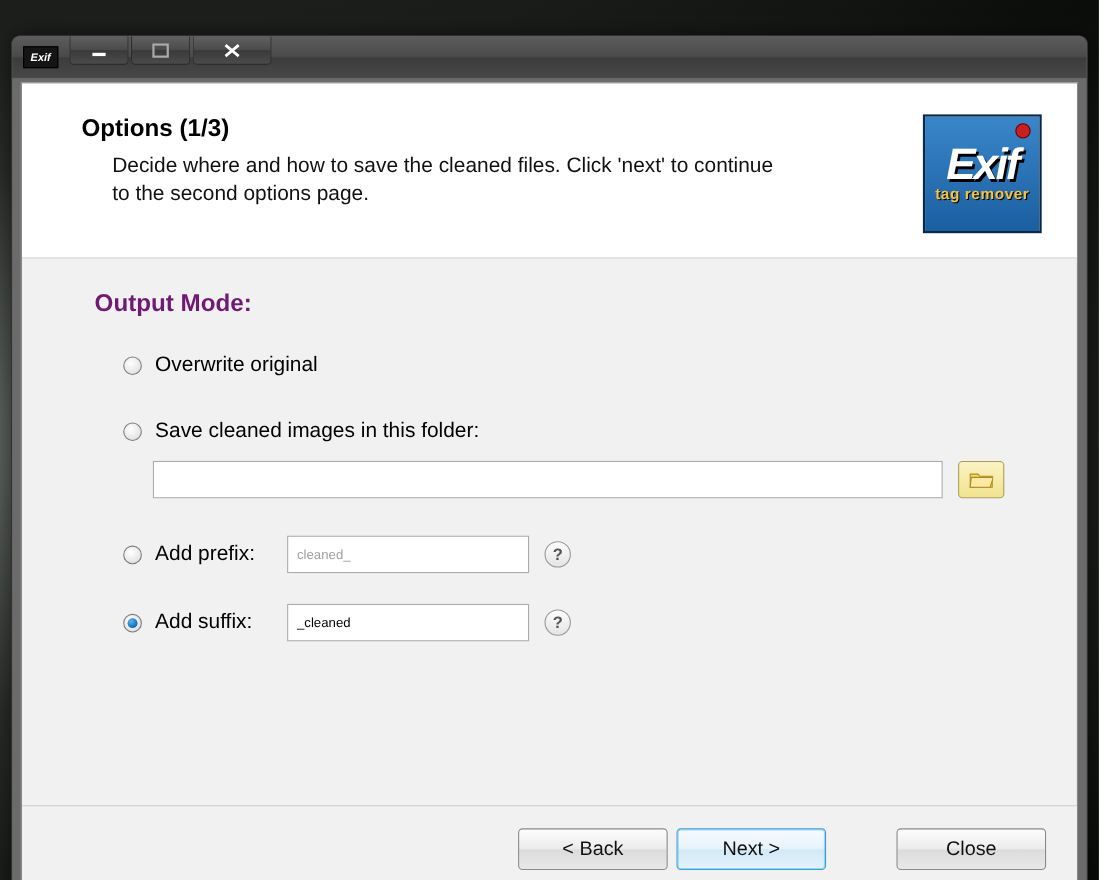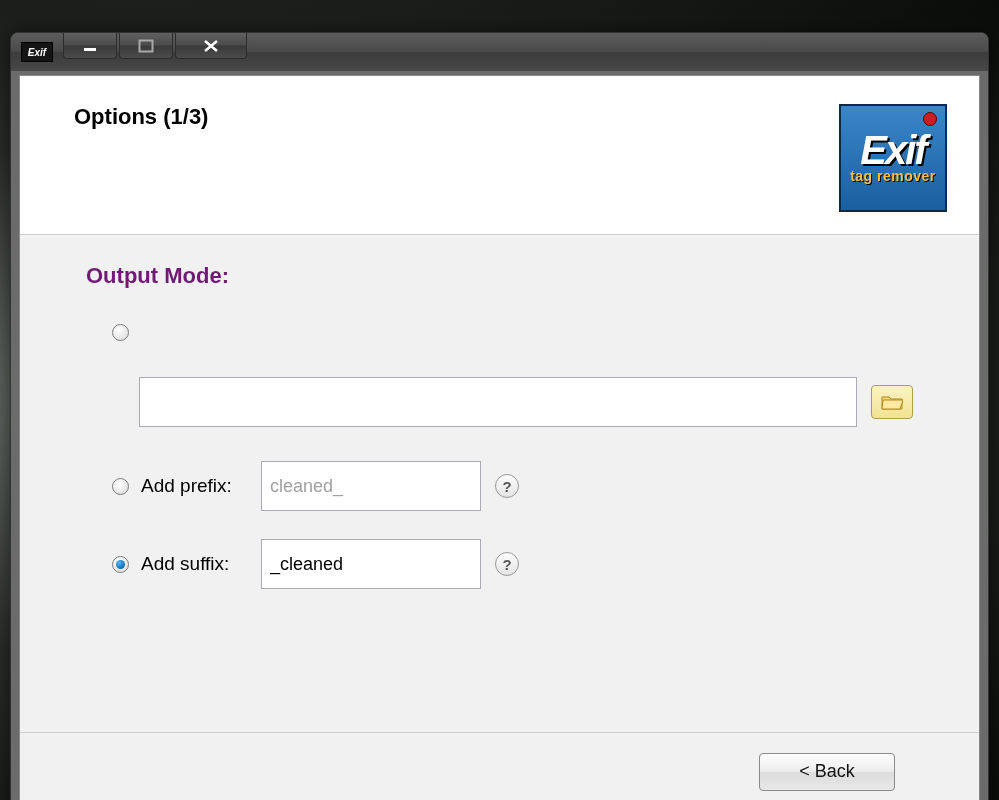--- a/index.html
+++ b/index.html
@@ -181,25 +181,25 @@
     color: #000;
   }
   .folder-row {
     padding-left: 53px;
     display: flex;
     align-items: center;
     gap: 14px;
     margin-bottom: 34px;
   }
   .text-input {
-    height: 50px;
+    height: 34px;
     border: 1px solid #a8acb2;
     background: #fff;
     padding: 0 8px;
-    font-size: 18px;
+    font-size: 12px;
     font-family: inherit;
     outline: none;
   }
   .text-input.folder { flex: 1; }
   .text-input.affix { width: 220px; }
   .text-input.disabled { color: #a0a0a0; }
   .browse-btn {
     width: 42px; height: 34px;
     border: 1px solid #a8a050;
     background: linear-gradient(to bottom, #fbf3c4 0%, #f1e390 100%);
@@ -288,35 +288,41 @@
           </svg>
       </div>
     </div>
   </div>
 
   <div class="content-frame">
 
     <div class="header-area">
       <div class="header-text">
         <div class="header-title">Options (1/3)</div>
+        <div class="header-desc">Decide where and how to save the cleaned files. Click 'next' to continue to the second options page.</div>
       </div>
       <div class="brand-logo">
         <div class="dot"></div>
         <div class="big">Exif</div>
         <div class="small">tag remover</div>
       </div>
     </div>
 
     <div class="body-area">
       <div class="section-label">Output Mode:</div>
 
       <div class="option-row spaced">
         <div class="radio"></div>
-      </div>
-
+        <span class="option-label">Overwrite original</span>
+      </div>
+
+      <div class="option-row">
+        <div class="radio"></div>
+        <span class="option-label">Save cleaned images in this folder:</span>
+      </div>
       <div class="folder-row">
         <input class="text-input folder" value="" style="">
         <div class="browse-btn">
           <svg width="22" height="16" viewBox="0 0 22 16">
             <path d="M1 3 L1 15 L21 15 L21 5 L10 5 L8 3 Z" fill="#f4d772" stroke="#b08a20"></path>
             <path d="M2 6 L22 6 L19 15 L1 15 Z" fill="#ffe9a3" stroke="#b08a20"></path>
           </svg>
         </div>
       </div>
 
@@ -334,17 +340,19 @@
         <span class="option-label">Add suffix:</span>
         <input class="text-input affix" value="_cleaned" style="">
         <div class="help-btn">
           <span>?</span>
         </div>
       </div>
     </div>
 
     <div class="footer-area">
       <button class="wiz-btn">&lt; Back</button>
+      <button class="wiz-btn primary">Next &gt;</button>
       <div class="footer-gap"></div>
+      <button class="wiz-btn">Close</button>
     </div>
 
   </div>
 </div>
 
 </body></html>

